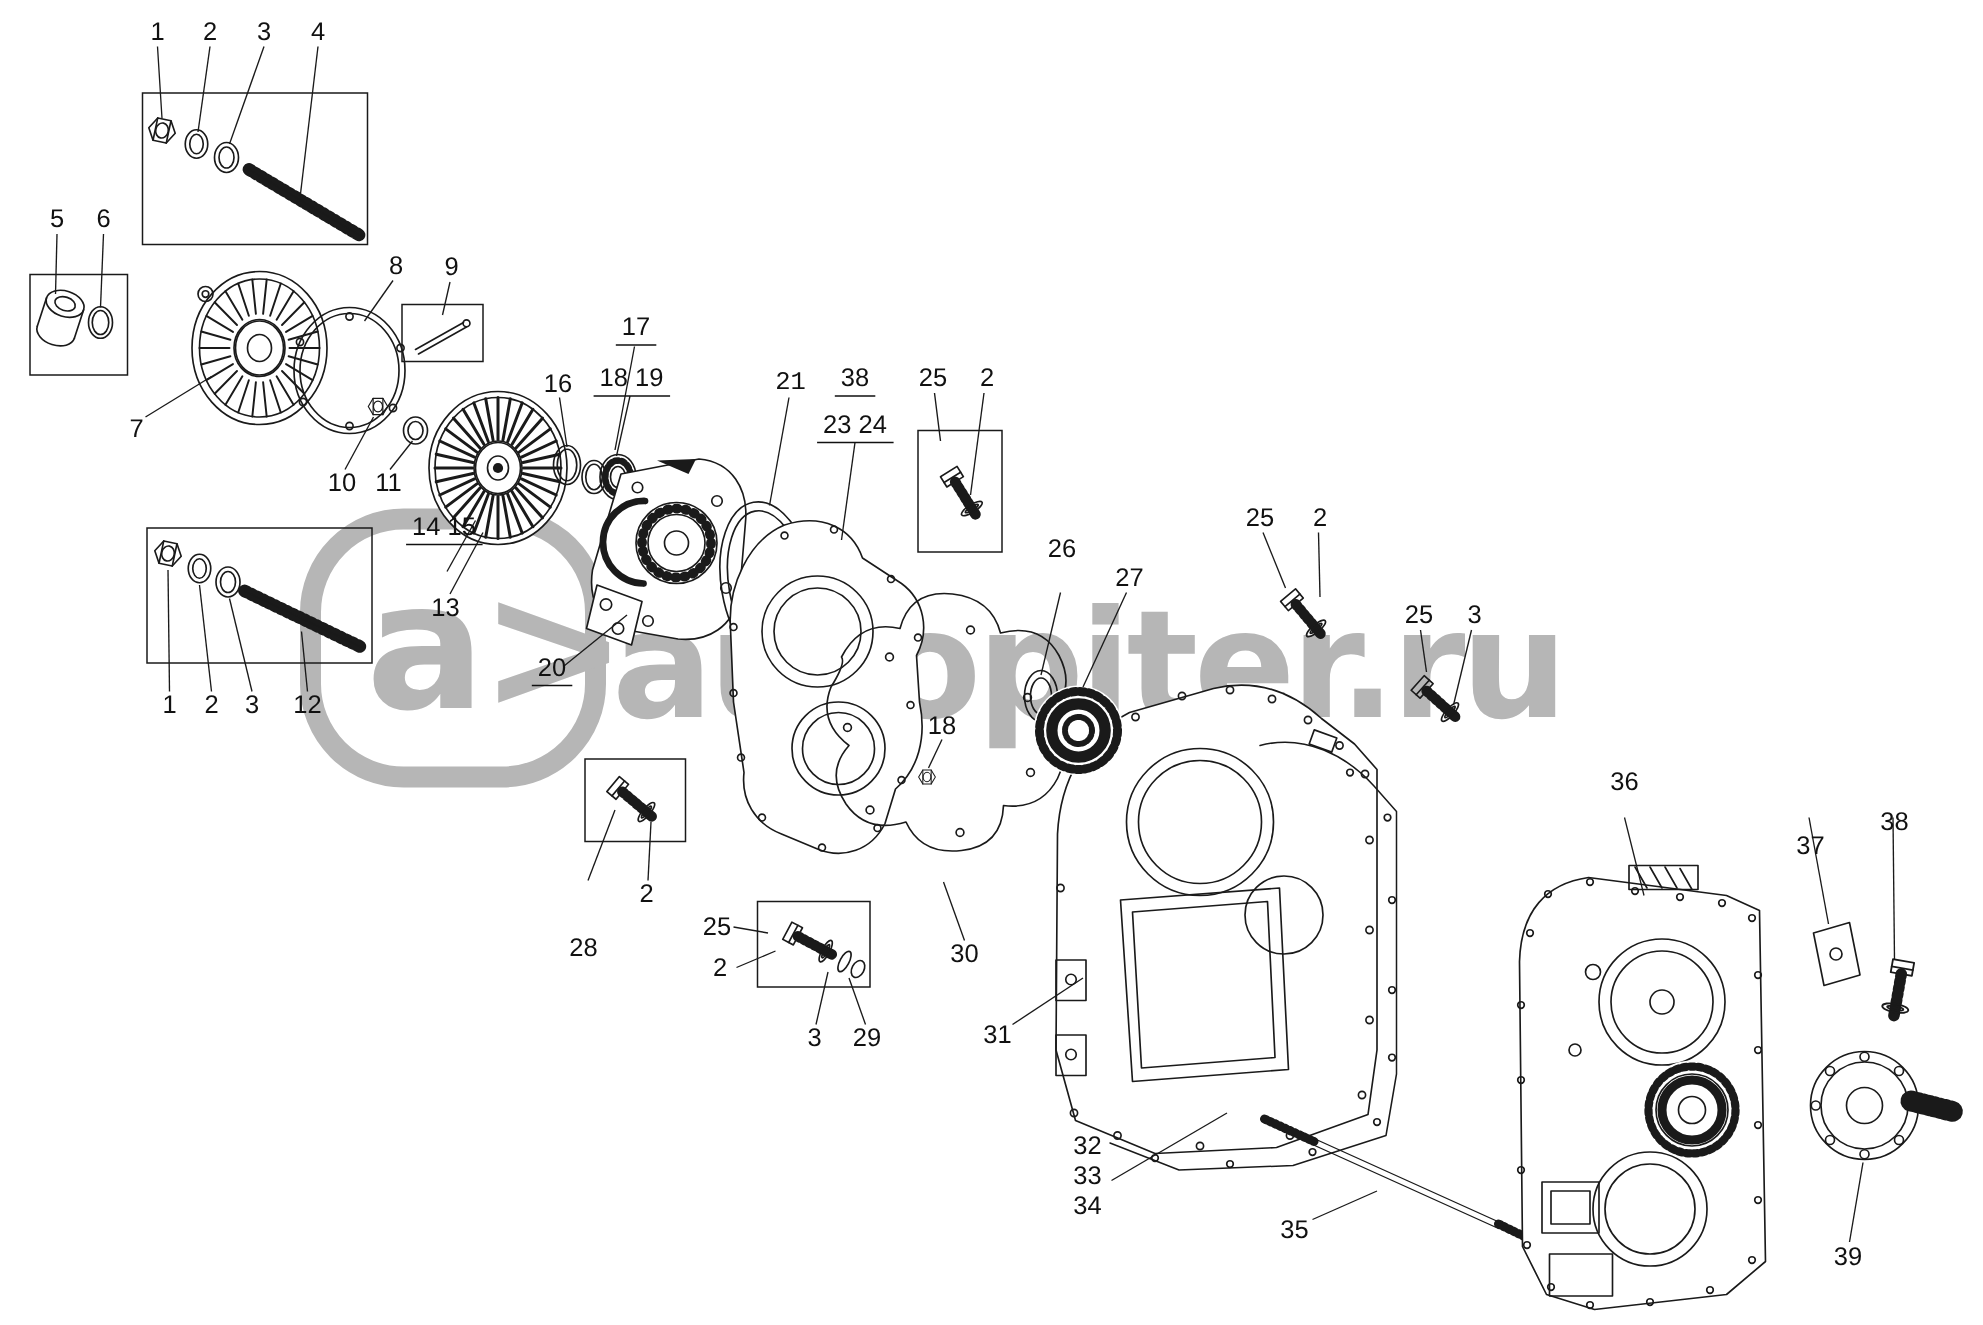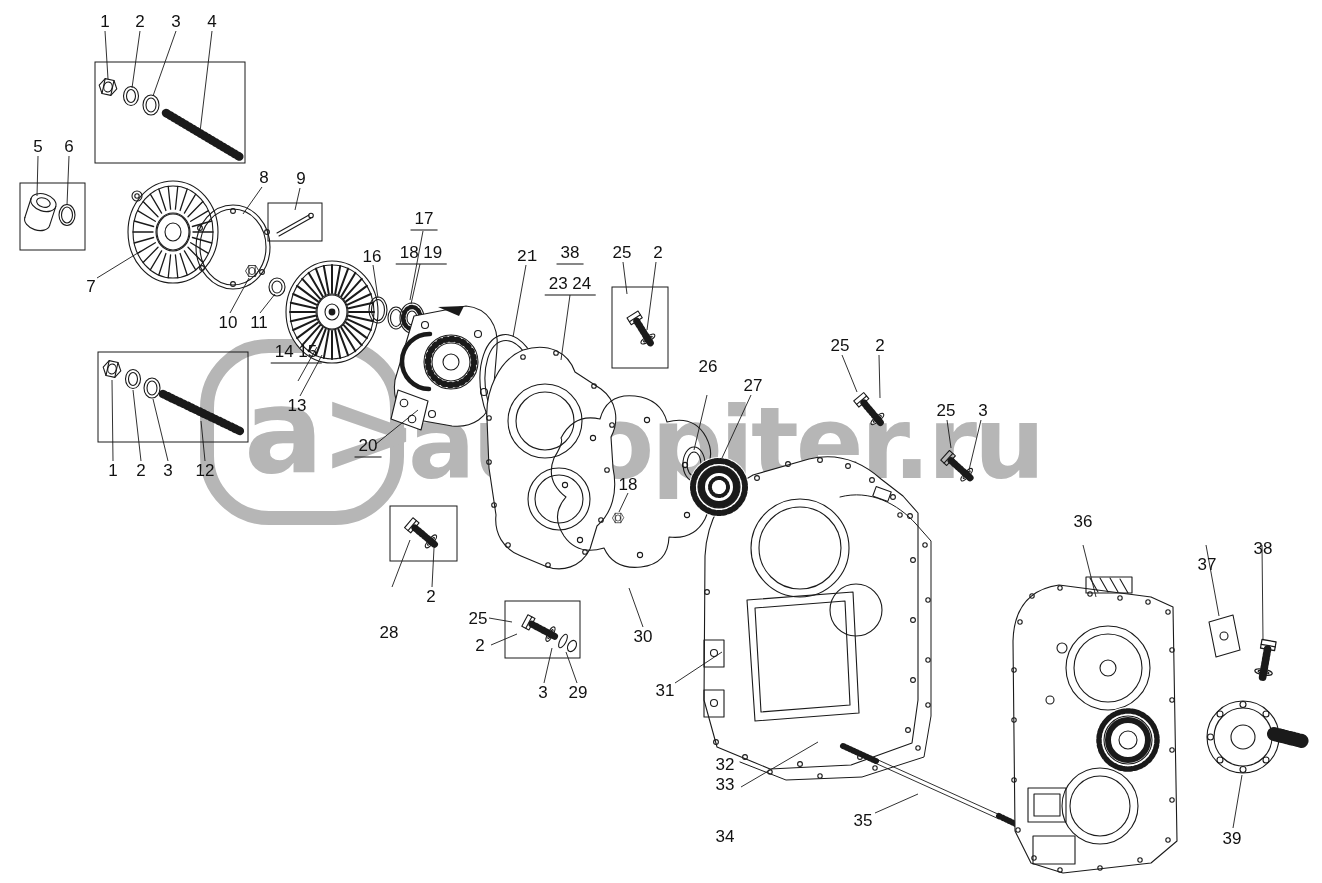--- a/index.html
+++ b/index.html
@@ -504,20 +504,20 @@
       <span class="callout" style="left: 389px; top: 596px; margin-top: 36px;">28</span>
       <span class="callout" style="left: 431px; top: 596px;">2</span>
       <span class="callout" style="left: 478px; top: 618px;">25</span>
       <span class="callout" style="left: 480px; top: 645px;">2</span>
       <span class="callout" style="left: 543px; top: 692px;">3</span>
       <span class="callout" style="left: 578px; top: 692px;">29</span>
       <span class="callout" style="left: 643px; top: 636px;">30</span>
       <span class="callout" style="left: 665px; top: 690px;">31</span>
       <span class="callout" style="left: 725px; top: 764px;">32</span>
       <span class="callout" style="left: 725px; top: 784px;">33</span>
-      <span class="callout" style="left: 725px; top: 804px; margin-top: 32px;">34</span>
+      <span class="callout" style="left: 725px; top: 804px;">34</span>
       <span class="callout" style="left: 863px; top: 820px;">35</span>
       <span class="callout" style="left: 1083px; top: 521px;">36</span>
       <span class="callout" style="left: 1207px; top: 535px; margin-top: 29px;">37</span>
       <span class="callout" style="left: 1263px; top: 548px;">38</span>
       <span class="callout" style="left: 1232px; top: 838px;">39</span>
     </div>
 </div>
 
 </body></html>

